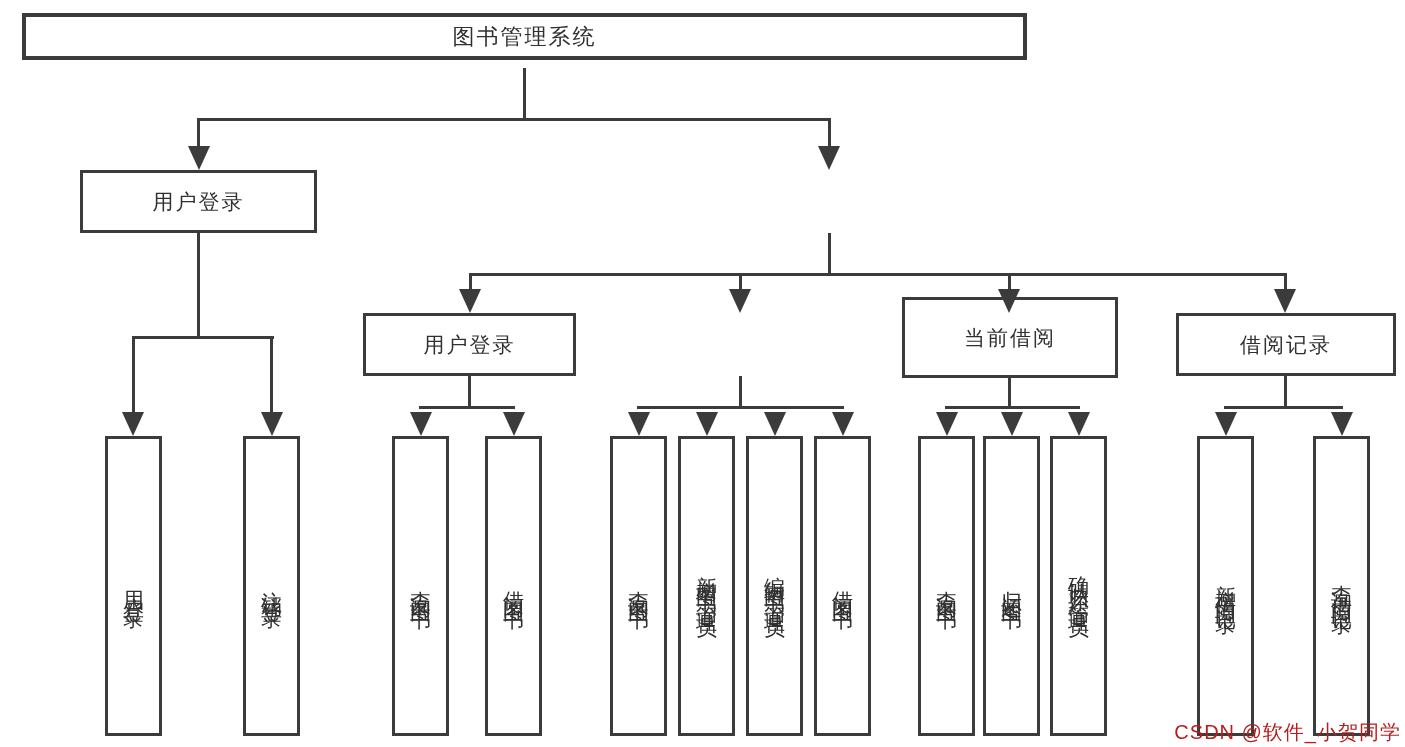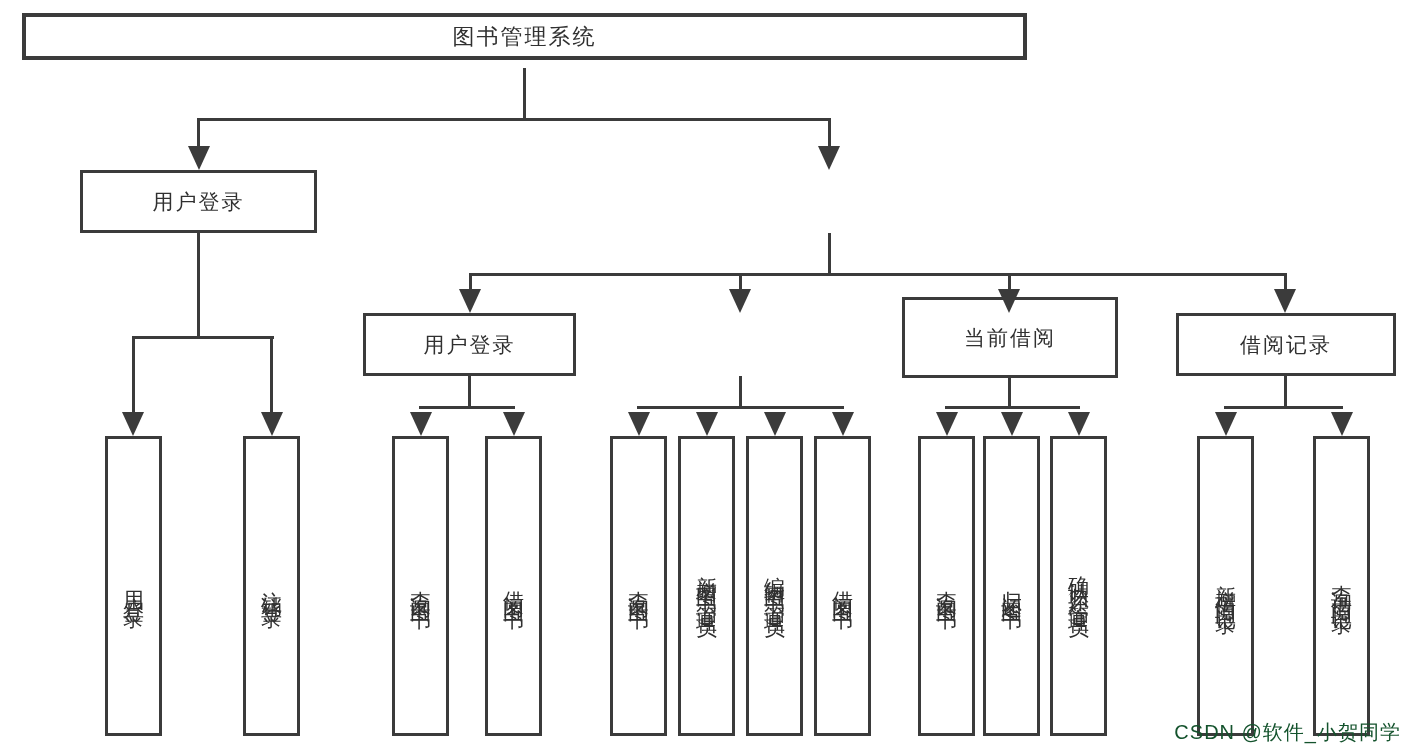--- a/index.html
+++ b/index.html
@@ -58,21 +58,21 @@
     height: 0;
     border-left: 11px solid transparent;
     border-right: 11px solid transparent;
     border-top: 24px solid #3b3b3b;
   }
   .watermark {
     position: absolute;
     top: 719px;
     right: 4px;
     font-size: 20px;
-    color: #14532d;
+    color: #b91c1c;
     letter-spacing: 1px;
     z-index: 5;
     white-space: nowrap;
   }
 </style>
 </head>
 <body>
 
 <div id="canvas">
 

